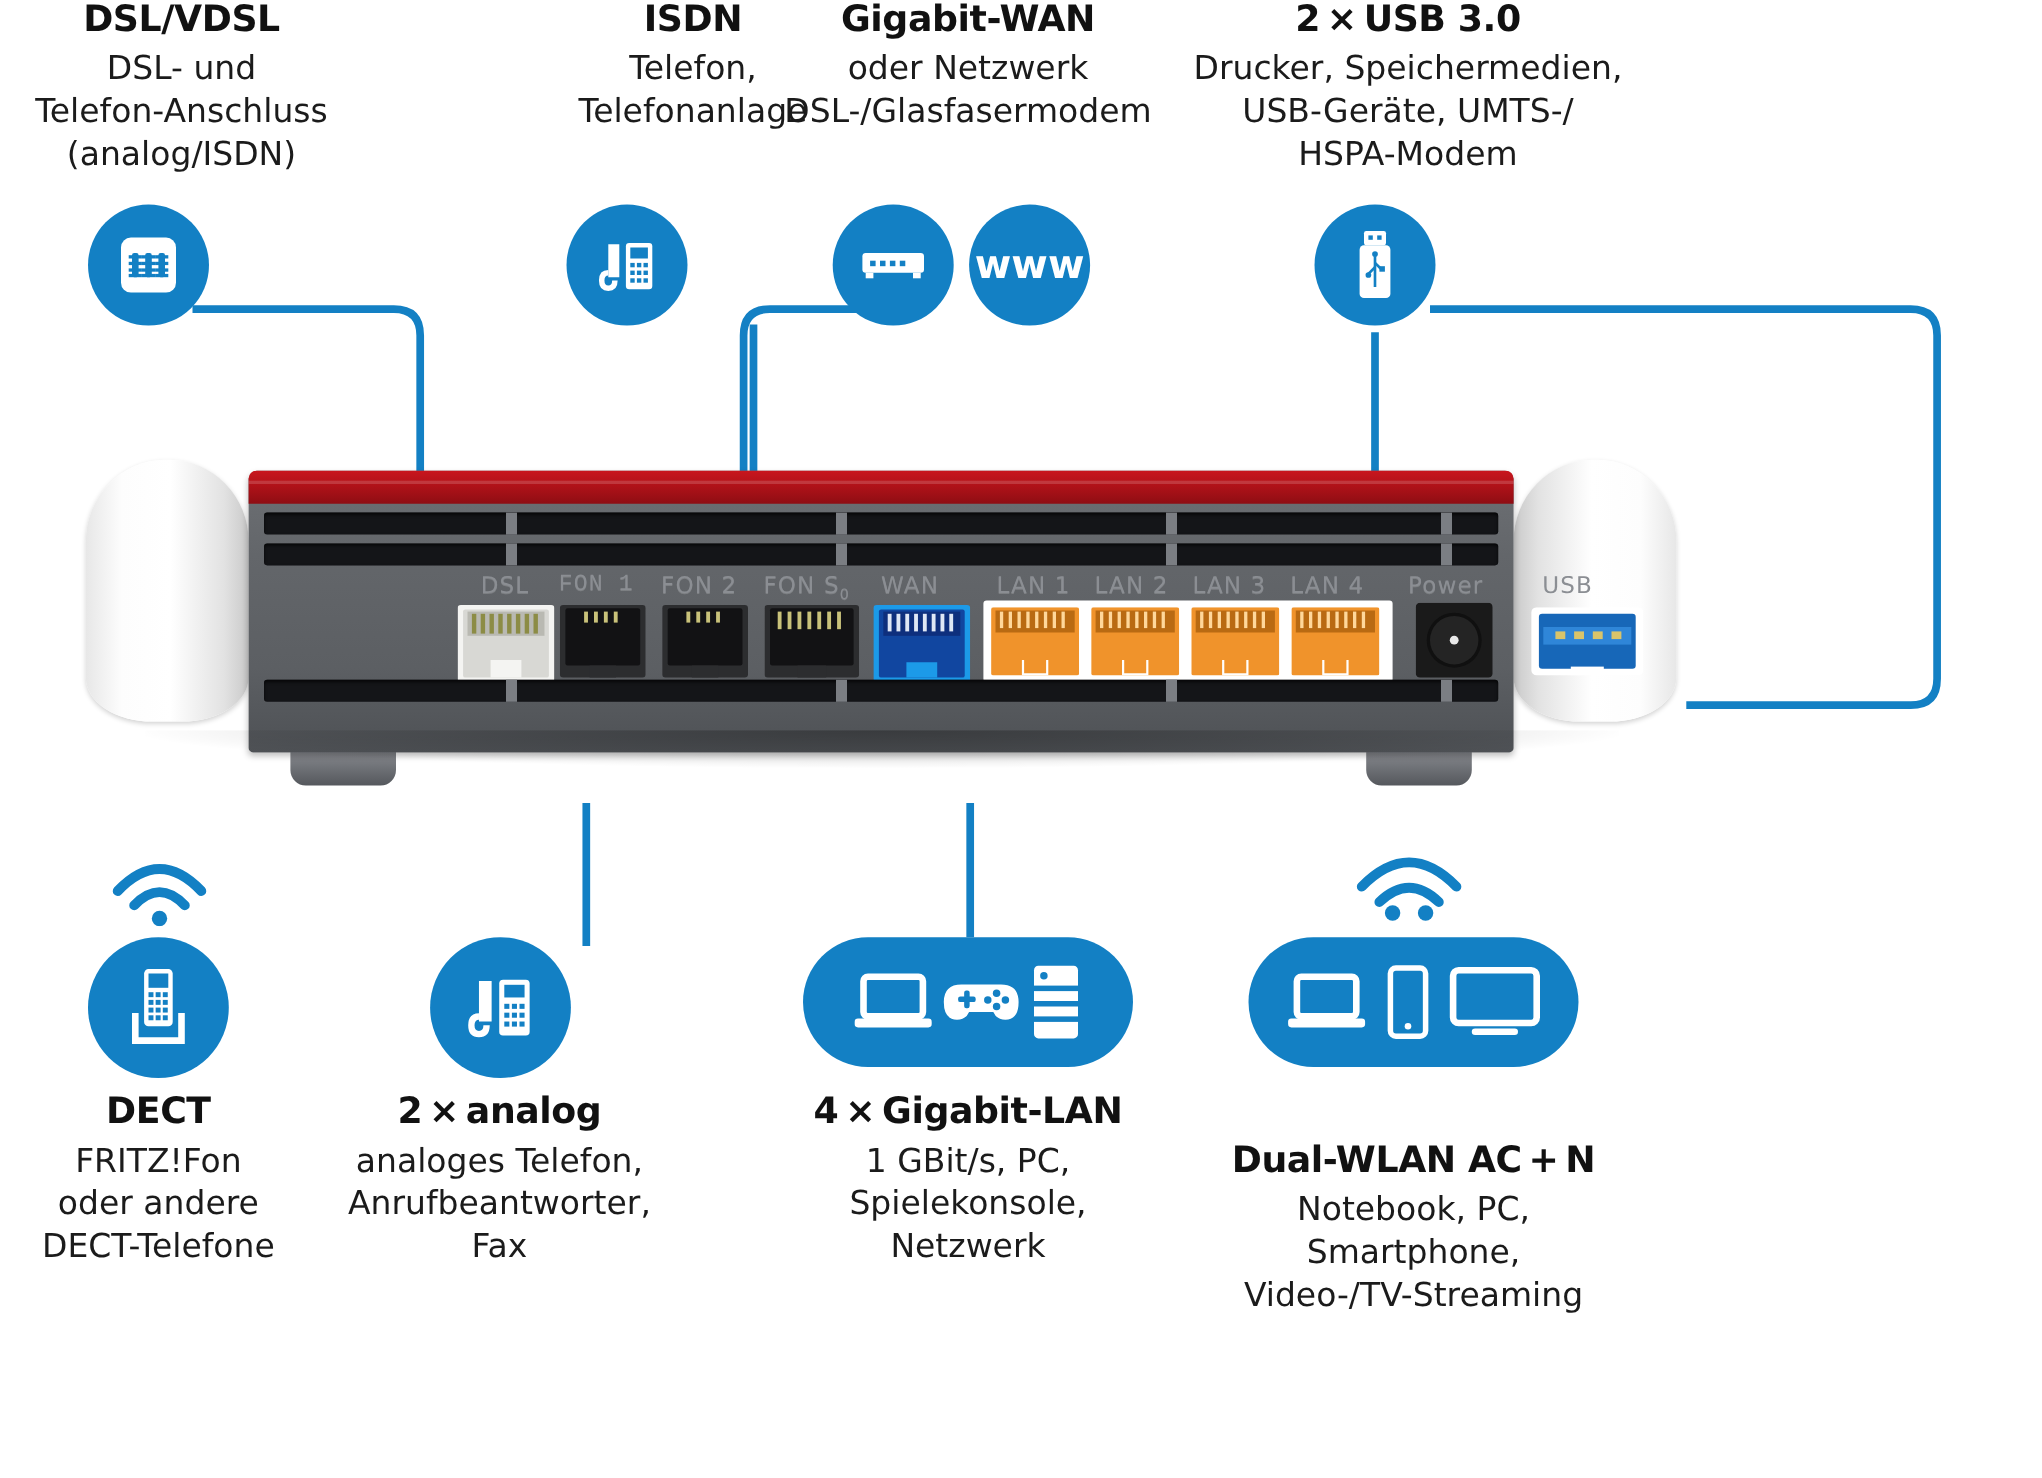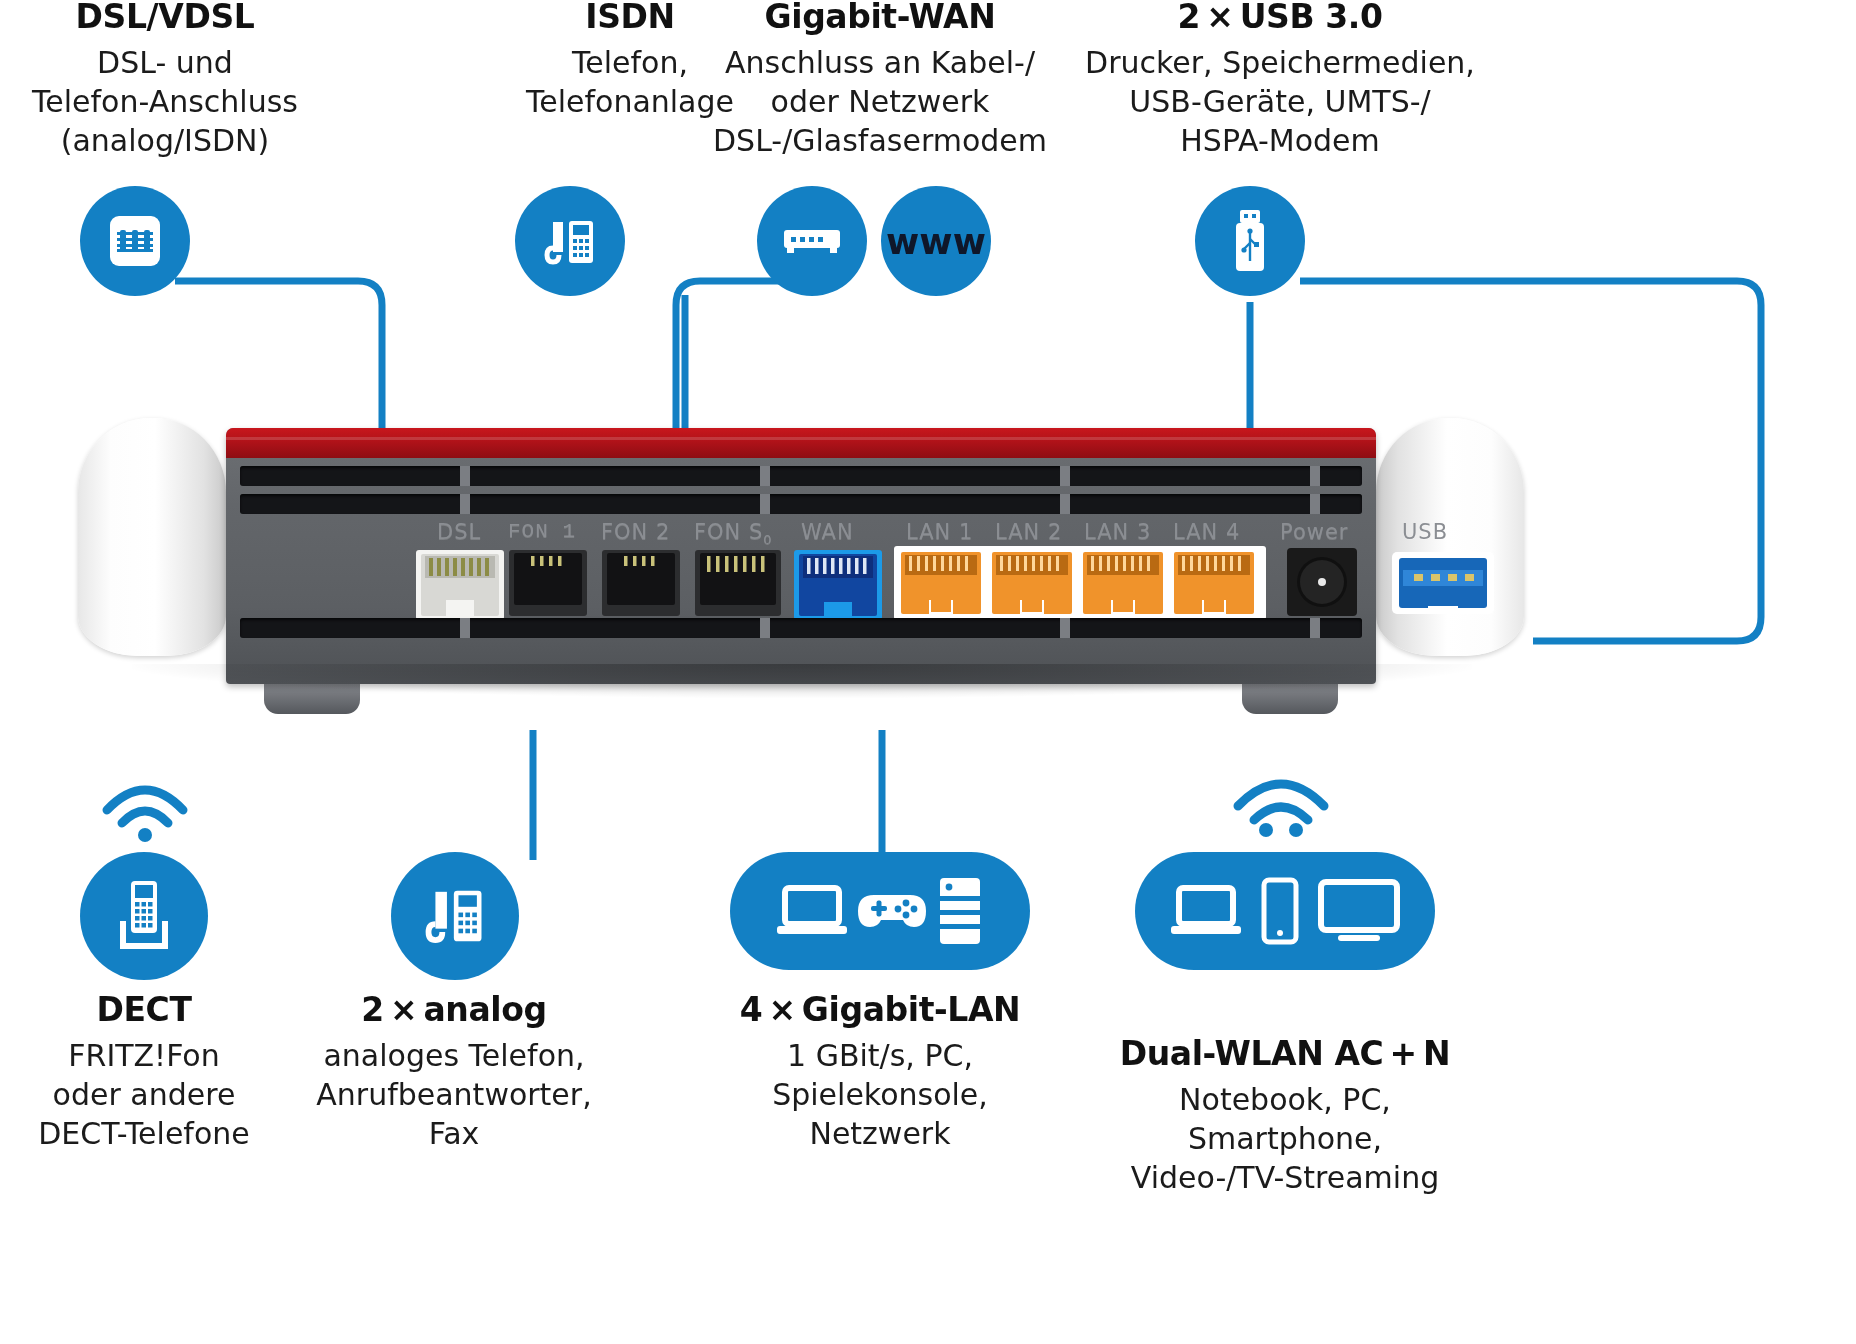--- a/index.html
+++ b/index.html
@@ -115,21 +115,20 @@
     <div class="title">ISDN</div>
     <div class="desc">
       <div>Telefon,</div>
       <div>Telefonanlage</div>
     </div>
   </div>
 
   <div class="callout" style="left:690px; top:-2px; width:380px;">
     <div class="title">Gigabit-WAN</div>
     <div class="desc">
-      <div>Anschluss an Kabel-/</div>
       <div>oder Netzwerk</div>
       <div>DSL-/Glasfasermodem</div>
     </div>
   </div>
 
   <div class="callout" style="left:1060px; top:-2px; width:440px;">
     <div class="title">2 × USB 3.0</div>
     <div class="desc">
       <div>Drucker, Speichermedien,</div>
       <div>USB-Geräte, UMTS-/</div>
@@ -207,21 +206,21 @@
       <g fill="#1380c4">
         <rect x="12" y="17" width="5" height="5"></rect>
           <rect x="21" y="17" width="5" height="5"></rect>
         <rect x="30" y="17" width="5" height="5"></rect>
           <rect x="39" y="17" width="5" height="5"></rect>
       </g>
     </svg>
   </div>
 
   <div class="bubble circ" style="left:881px; top:186px; width:110px; height:110px;">
-    <span style="color:#0f172a; font-weight:bold; font-size:36px; letter-spacing:0px;">www</span>
+    <span style="color:#ffffff; font-weight:bold; font-size:36px; letter-spacing:0px;">www</span>
   </div>
 
   <div class="bubble circ" style="left:1195px; top:186px; width:110px; height:110px;">
     <svg width="44" height="68" viewBox="0 0 44 68">
       <rect x="12" y="3" width="20" height="13" rx="2" fill="#fff"></rect>
       <rect x="16" y="7" width="4" height="4" fill="#1380c4"></rect>
       <rect x="24" y="7" width="4" height="4" fill="#1380c4"></rect>
       <rect x="8" y="16" width="28" height="48" rx="4" fill="#fff"></rect>
       <g stroke="#1380c4" stroke-width="2.4" fill="none">
         <path d="M22 26 V54"></path>

